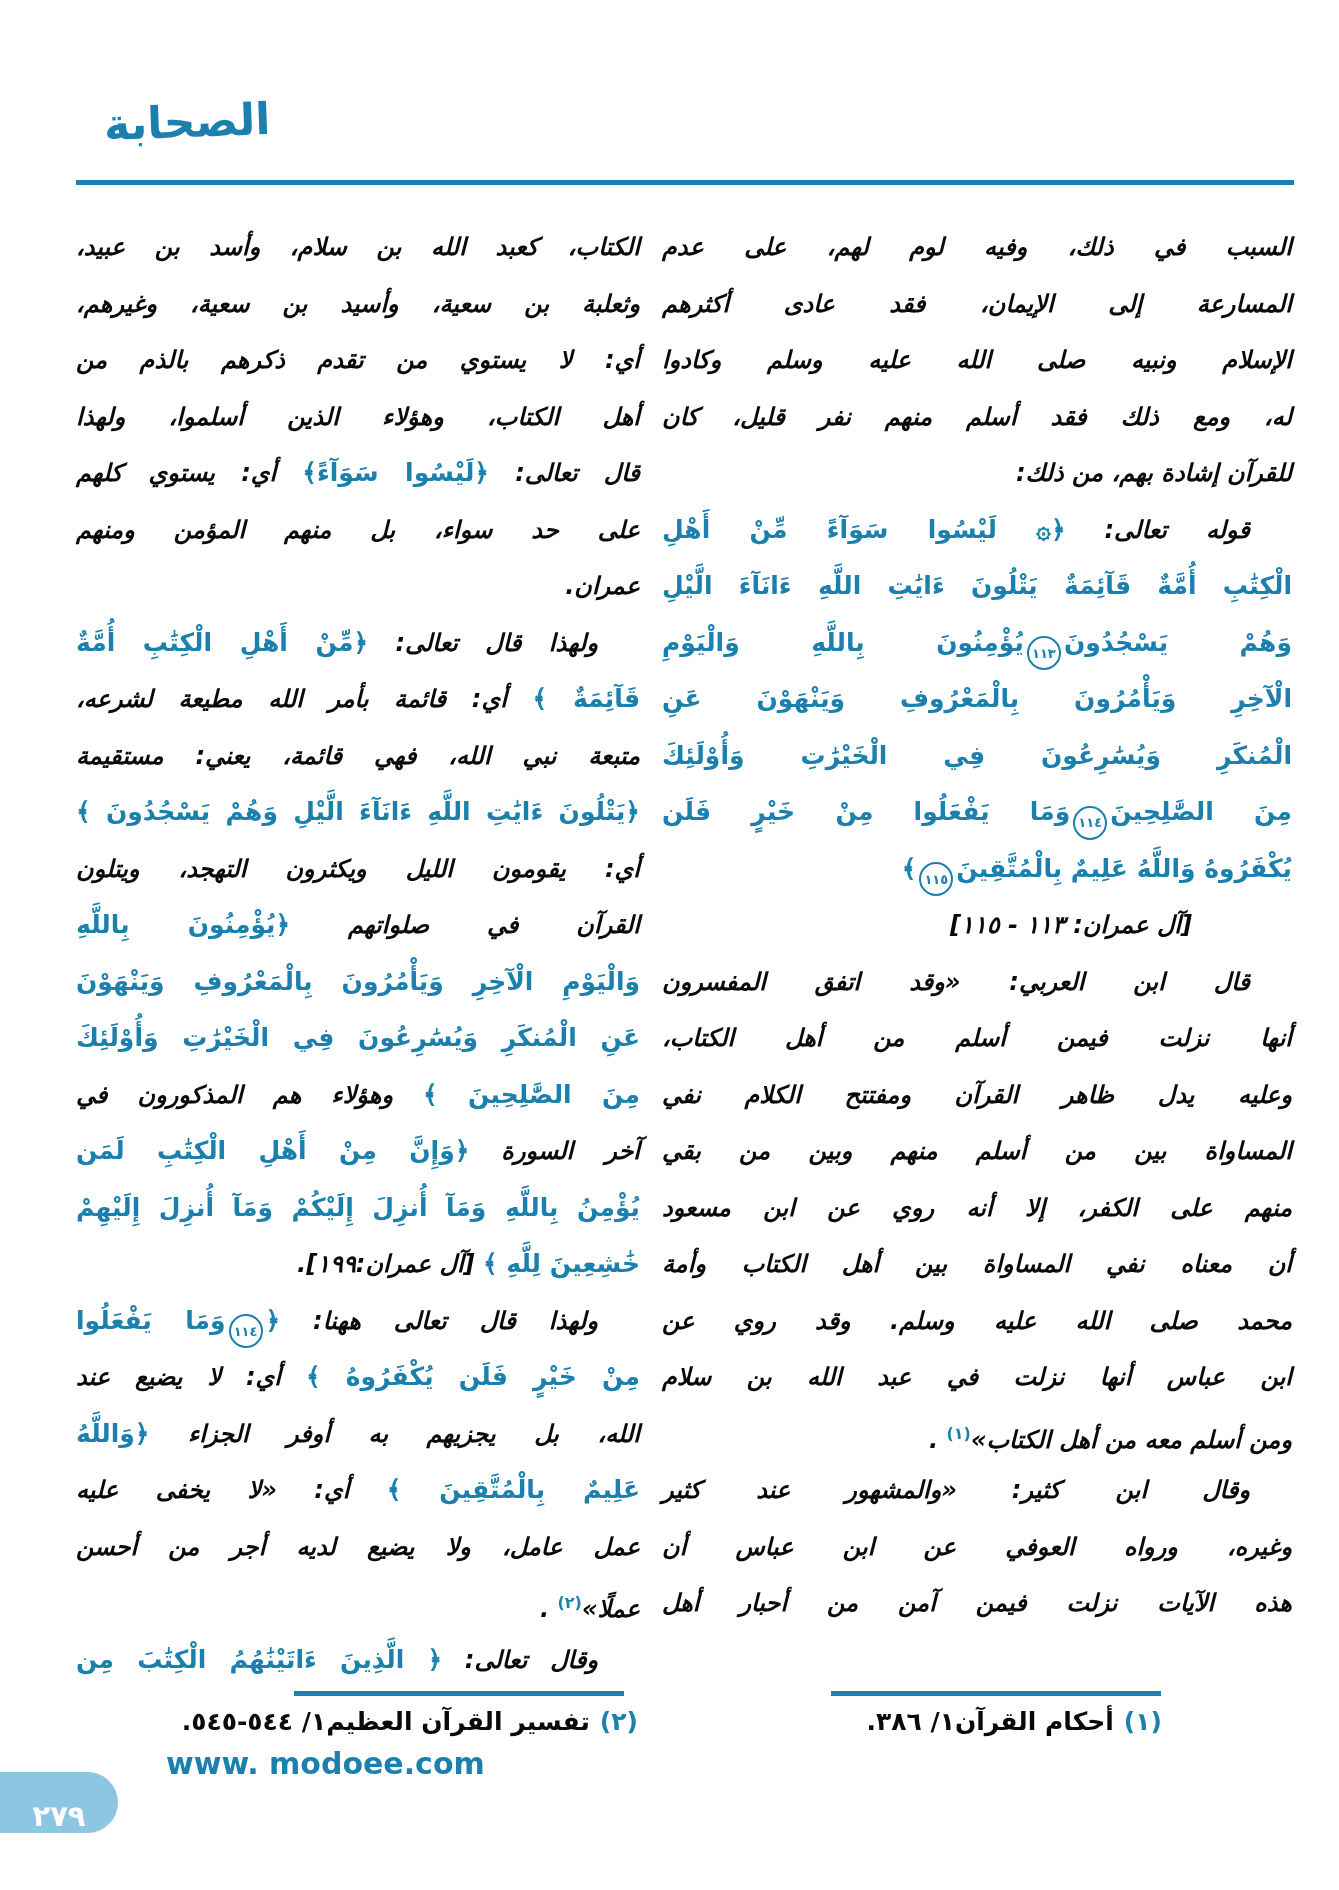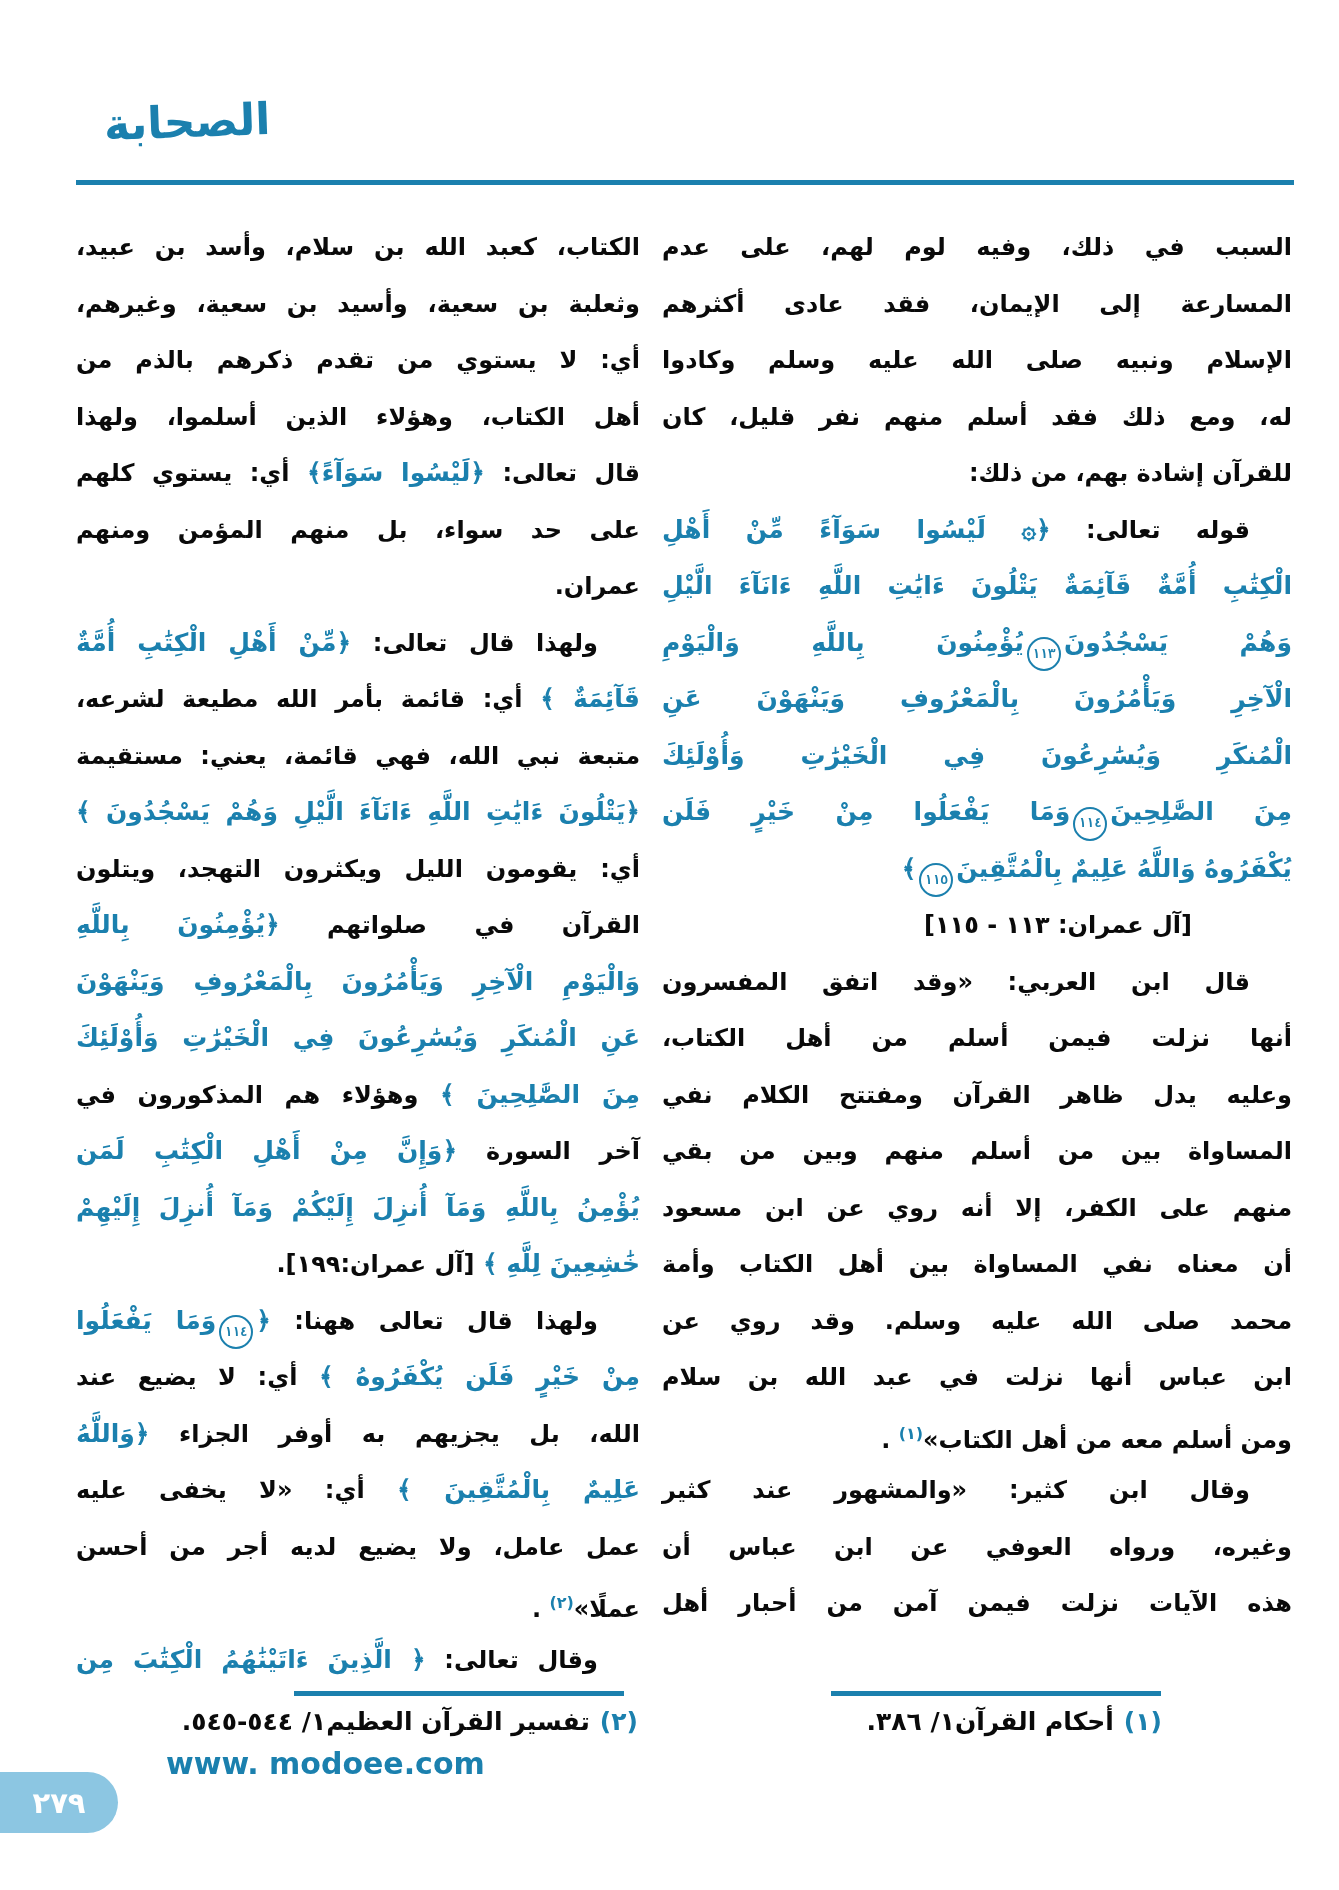--- a/index.html
+++ b/index.html
@@ -18,45 +18,45 @@
   .col { position:absolute; top:219px; direction:rtl; }
   .col-right { left:662px; width:630px; }
   .col-left  { left:76px;  width:564px; }
 
   .tl {
     height:56.5px; line-height:56.5px; font-size:24px; font-weight:bold;
     color:var(--ink); text-align:justify; text-align-last:justify;
     text-justify:inter-word; overflow:visible;
   }
   .tl.end { text-align-last:right; }
-  .sb { color:var(--ink); }
+  .sb { color:var(--ink);font-style:italic; }
   .sq { color:var(--accent); font-size:25px; }
   .sf { color:var(--accent); font-size:16px; vertical-align:super; font-weight:bold; }
   .vc {
     display:inline-flex; align-items:center; justify-content:center;
     width:30px; height:30px; border:2px solid var(--accent); border-radius:50%;
     color:var(--accent); font-size:13px; font-weight:bold; line-height:1;
-    vertical-align:-7px; margin:0 3px; text-align-last:center;font-family:Liberation Mono, monospace;
+    vertical-align:-7px; margin:0 3px; text-align-last:center;
   }
 
   .fnsep { position:absolute; height:5px; background:var(--accent); }
   .fnsep-right { left:831px; top:1691px; width:330px; }
   .fnsep-left  { left:294px; top:1691px; width:330px; }
   .fn {
     position:absolute; top:1702px; direction:rtl; text-align:right;
     font-size:25px; font-weight:bold; color:var(--ink); line-height:40px;
   }
   .fn-right { left:662px; width:500px; }
   .fn-left  { left:92px;  width:546px; }
   .fn-marker { color:var(--accent); margin-left:10px; }
 
   .page-badge {
     position:absolute; left:0; top:1772px; width:118px; height:61px;
     background:var(--badge); border-radius:0 31px 31px 0;
-    display:flex; align-items:center; justify-content:center;
+    display:flex; align-items:flex-end; justify-content:center;
     color:#ffffff; font-size:29px; font-weight:bold;
   }
   .website {
     position:absolute; left:166px; top:1746px; direction:ltr;
     color:var(--accent); font-size:30px; font-weight:bold;
   }
 </style>
 </head>
 <body>
 

